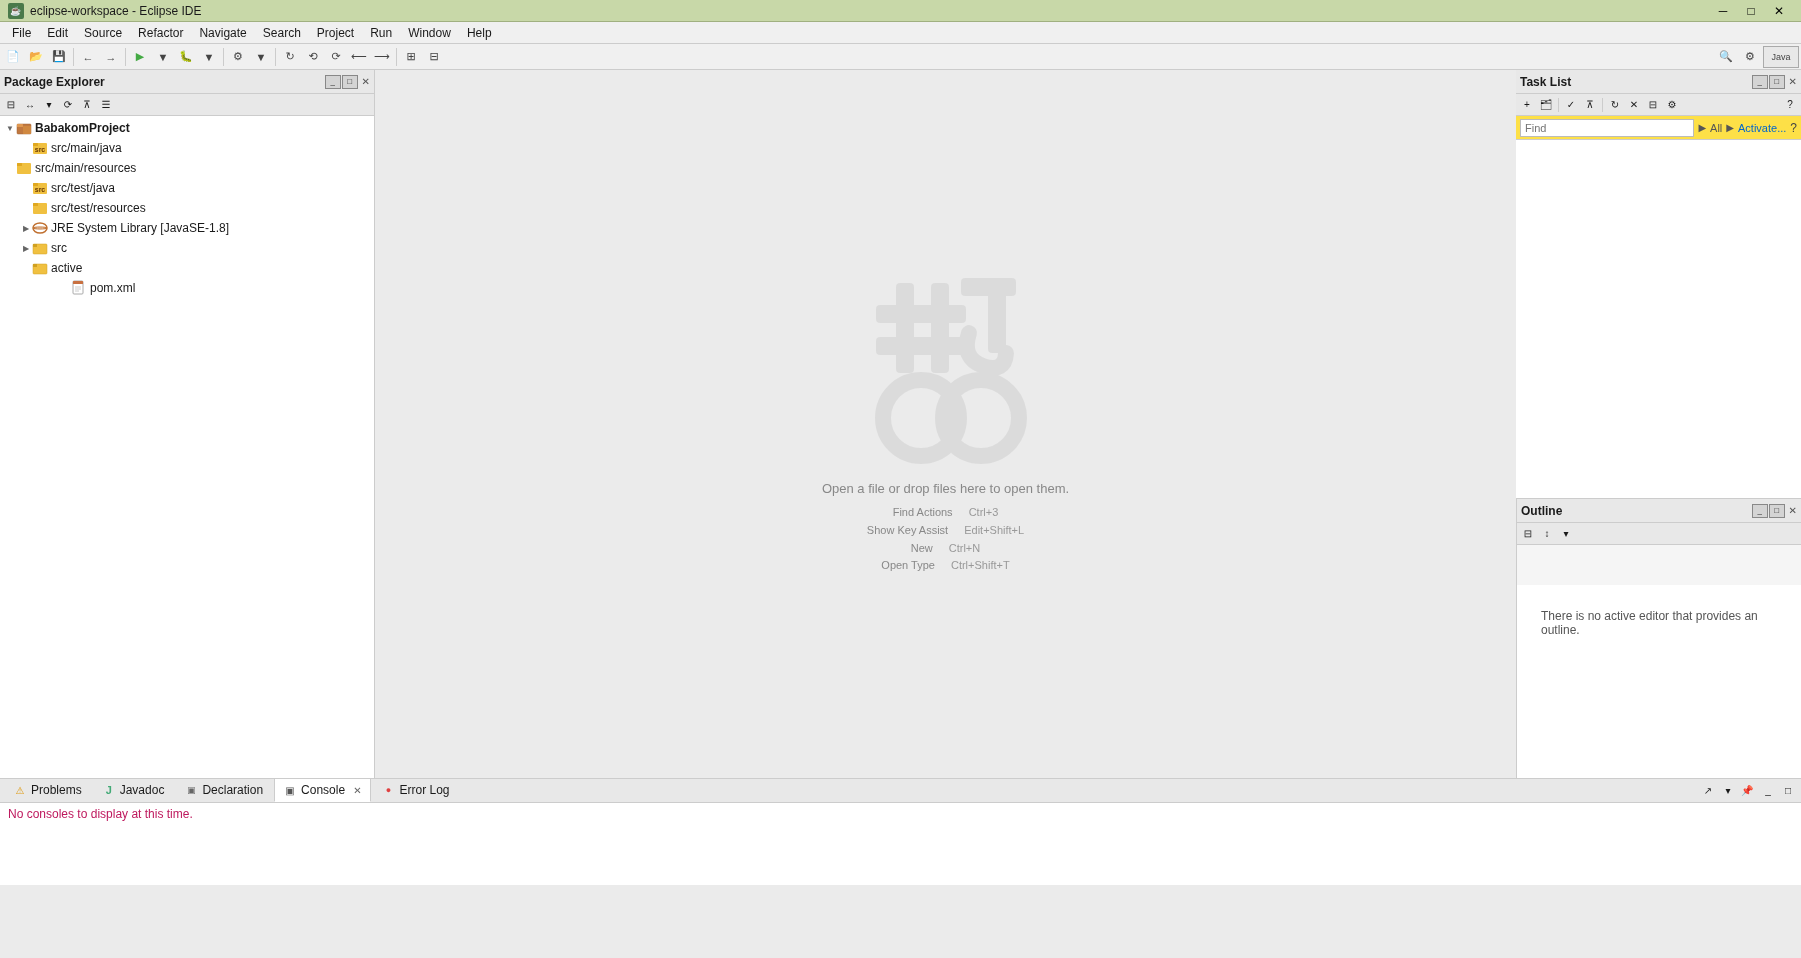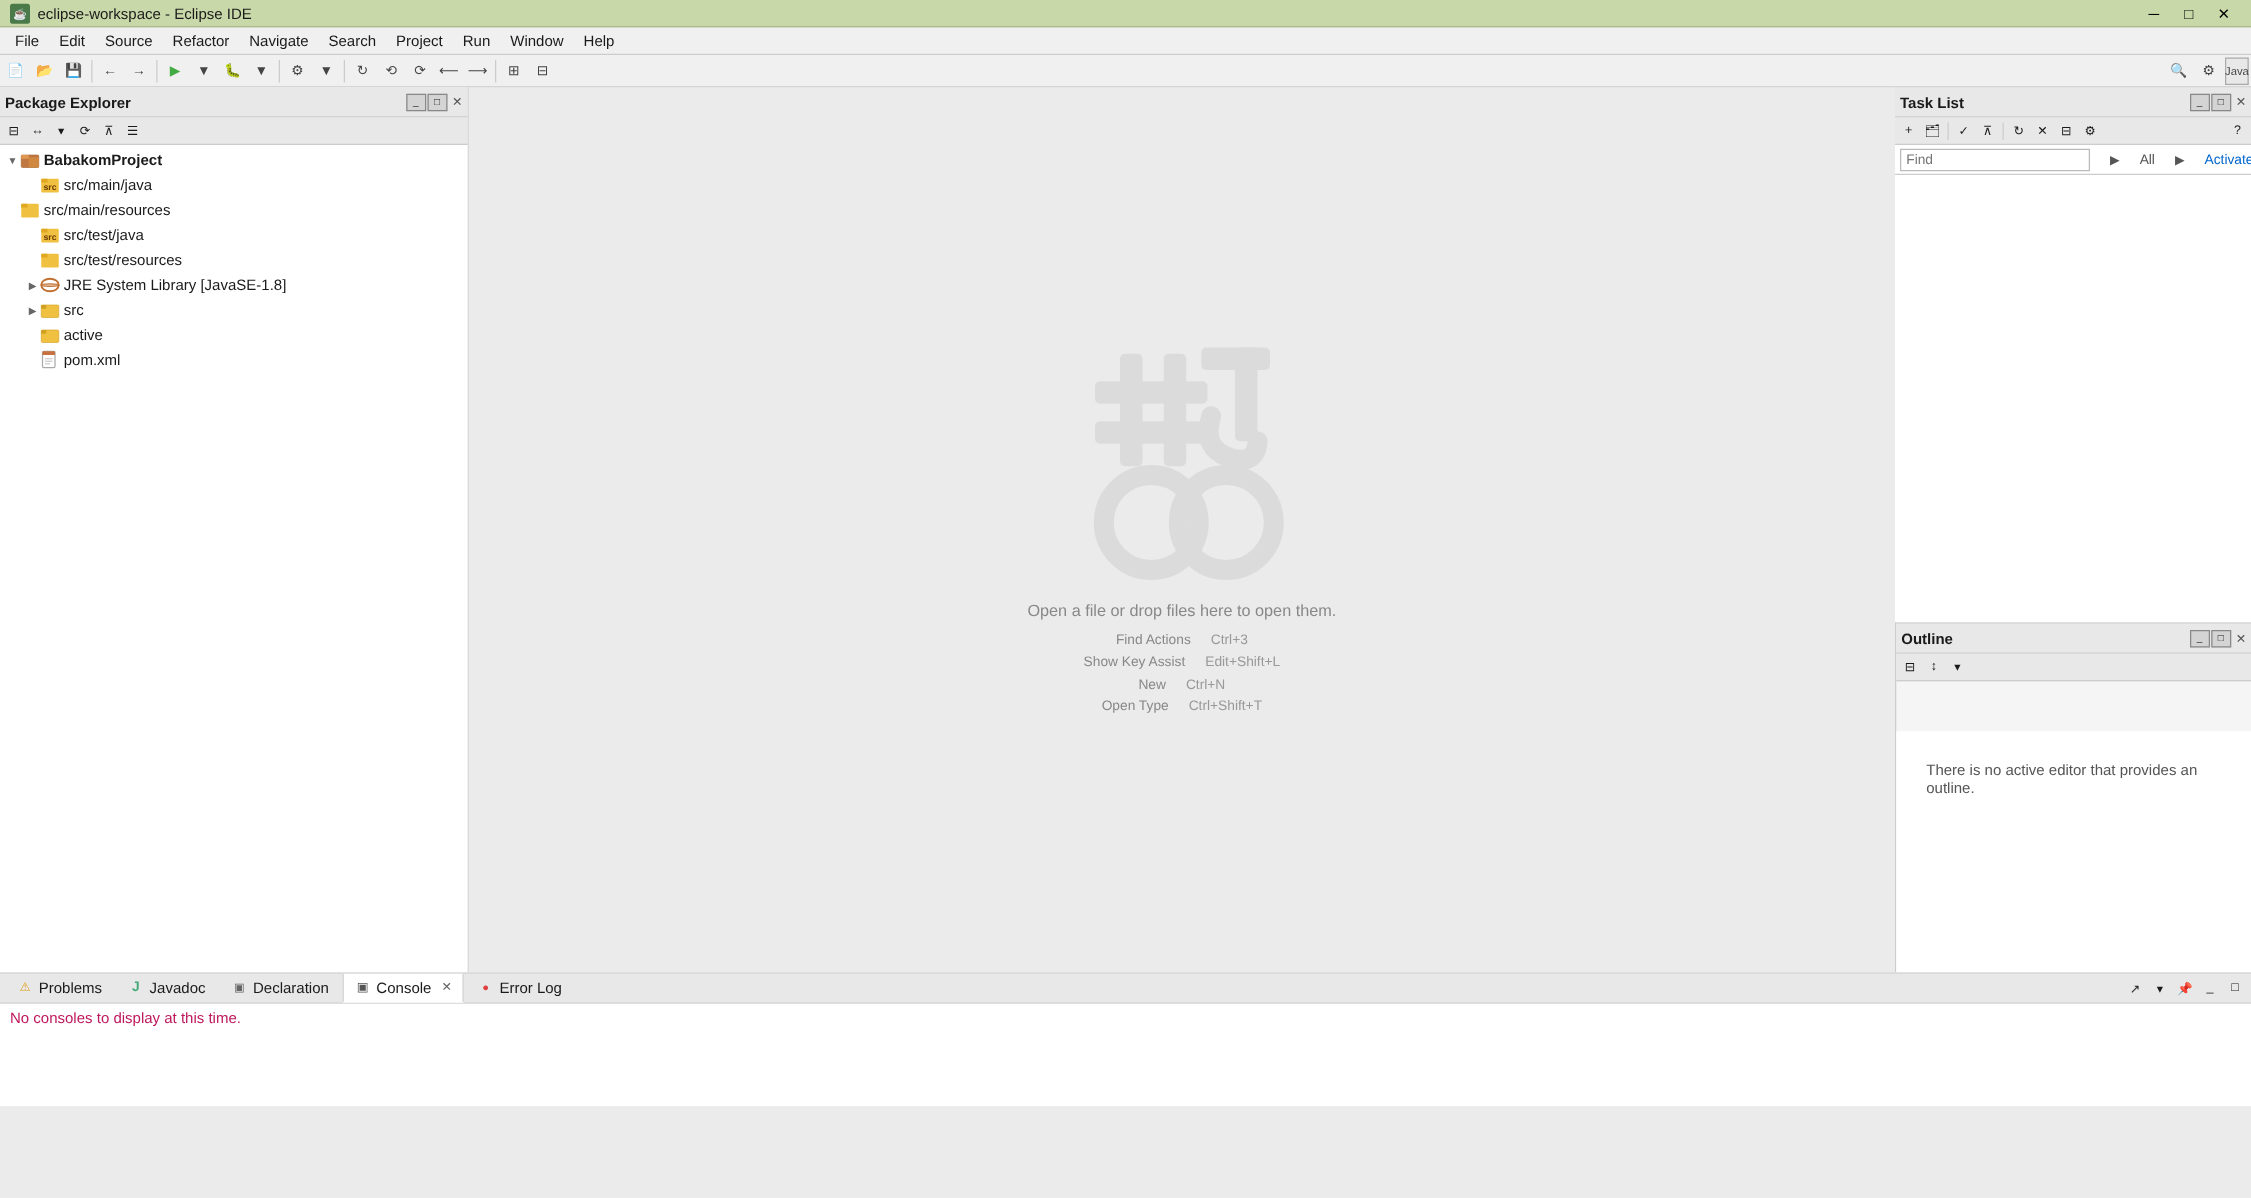--- a/index.html
+++ b/index.html
@@ -224,27 +224,28 @@
     .task-list-toolbar {
       background: #e8e8e8;
       border-bottom: 1px solid #ccc;
       height: 22px;
       display: flex;
       align-items: center;
       padding: 0 2px;
       gap: 1px;
     }
     .task-find-bar {
-      background: #ffffff;
+      background: #fde047;
       border-bottom: 1px solid #ccc;
       height: 24px;
       display: flex;
       align-items: center;
       padding: 0 4px;
-      gap: 16px;
+      gap: 4px;
+      justify-content: flex-end;
     }
     .task-find-input {
       flex: 1;
       height: 18px;
       border: 1px solid #bbb;
       background: white;
       font-size: 11px;
       padding: 0 4px;
     }
     .task-find-arrow {
@@ -455,21 +456,21 @@
   <div class="toolbar-btn">⟲</div>
   <div class="toolbar-btn">⟳</div>
   <div class="toolbar-btn">⟵</div>
   <div class="toolbar-btn">⟶</div>
   <div class="toolbar-sep"></div>
   <div class="toolbar-btn">⊞</div>
   <div class="toolbar-btn">⊟</div>
   <div style="margin-left: auto; display: flex; gap: 2px; align-items: center;">
     <div class="toolbar-btn">🔍</div>
     <div class="toolbar-btn">⚙</div>
-    <div class="toolbar-btn" style="font-size:9px; border: 1px solid #aaa; width:19px; background:#e8e8e8;">Java</div>
+    <div class="toolbar-btn" style="font-size:9px; border: 1px solid #aaa; width:36px; background:#e8e8e8;">Java</div>
   </div>
 </div>
 
 <div class="main-layout">
   <div class="editors-area">
 
     <div class="panel-left">
       <div class="panel-header">
         <span class="panel-title">Package Explorer</span>
         <div class="panel-win-btns">
@@ -573,21 +574,21 @@
           <span class="tree-arrow" style="visibility:hidden;">▶</span>
           <span class="tree-icon">
             <svg width="16" height="16" viewBox="0 0 16 16">
               <rect x="1" y="4" width="14" height="10" rx="1" fill="#f0c040" stroke="#d0a020" stroke-width="0.5"></rect>
               <path d="M1 4 L5 4 L5 7 L1 7" fill="#d0a020"></path>
             </svg>
           </span>
           <span>active</span>
         </div>
 
-        <div class="tree-item" style="padding-left: 20px;">
+        <div class="tree-item" style="padding-left: 20px; margin-left: 39px;">
           <span class="tree-arrow" style="visibility:hidden;">▶</span>
           <span class="tree-icon">
             <svg width="16" height="16" viewBox="0 0 16 16">
               <rect x="2" y="1" width="10" height="13" rx="1" fill="white" stroke="#aaa" stroke-width="1"></rect>
               <rect x="2" y="1" width="10" height="3" rx="0.5" fill="#c87040"></rect>
               <line x1="4" y1="7" x2="10" y2="7" stroke="#ccc" stroke-width="1"></line>
               <line x1="4" y1="9" x2="10" y2="9" stroke="#ccc" stroke-width="1"></line>
               <line x1="4" y1="11" x2="8" y2="11" stroke="#ccc" stroke-width="1"></line>
             </svg>
           </span>

